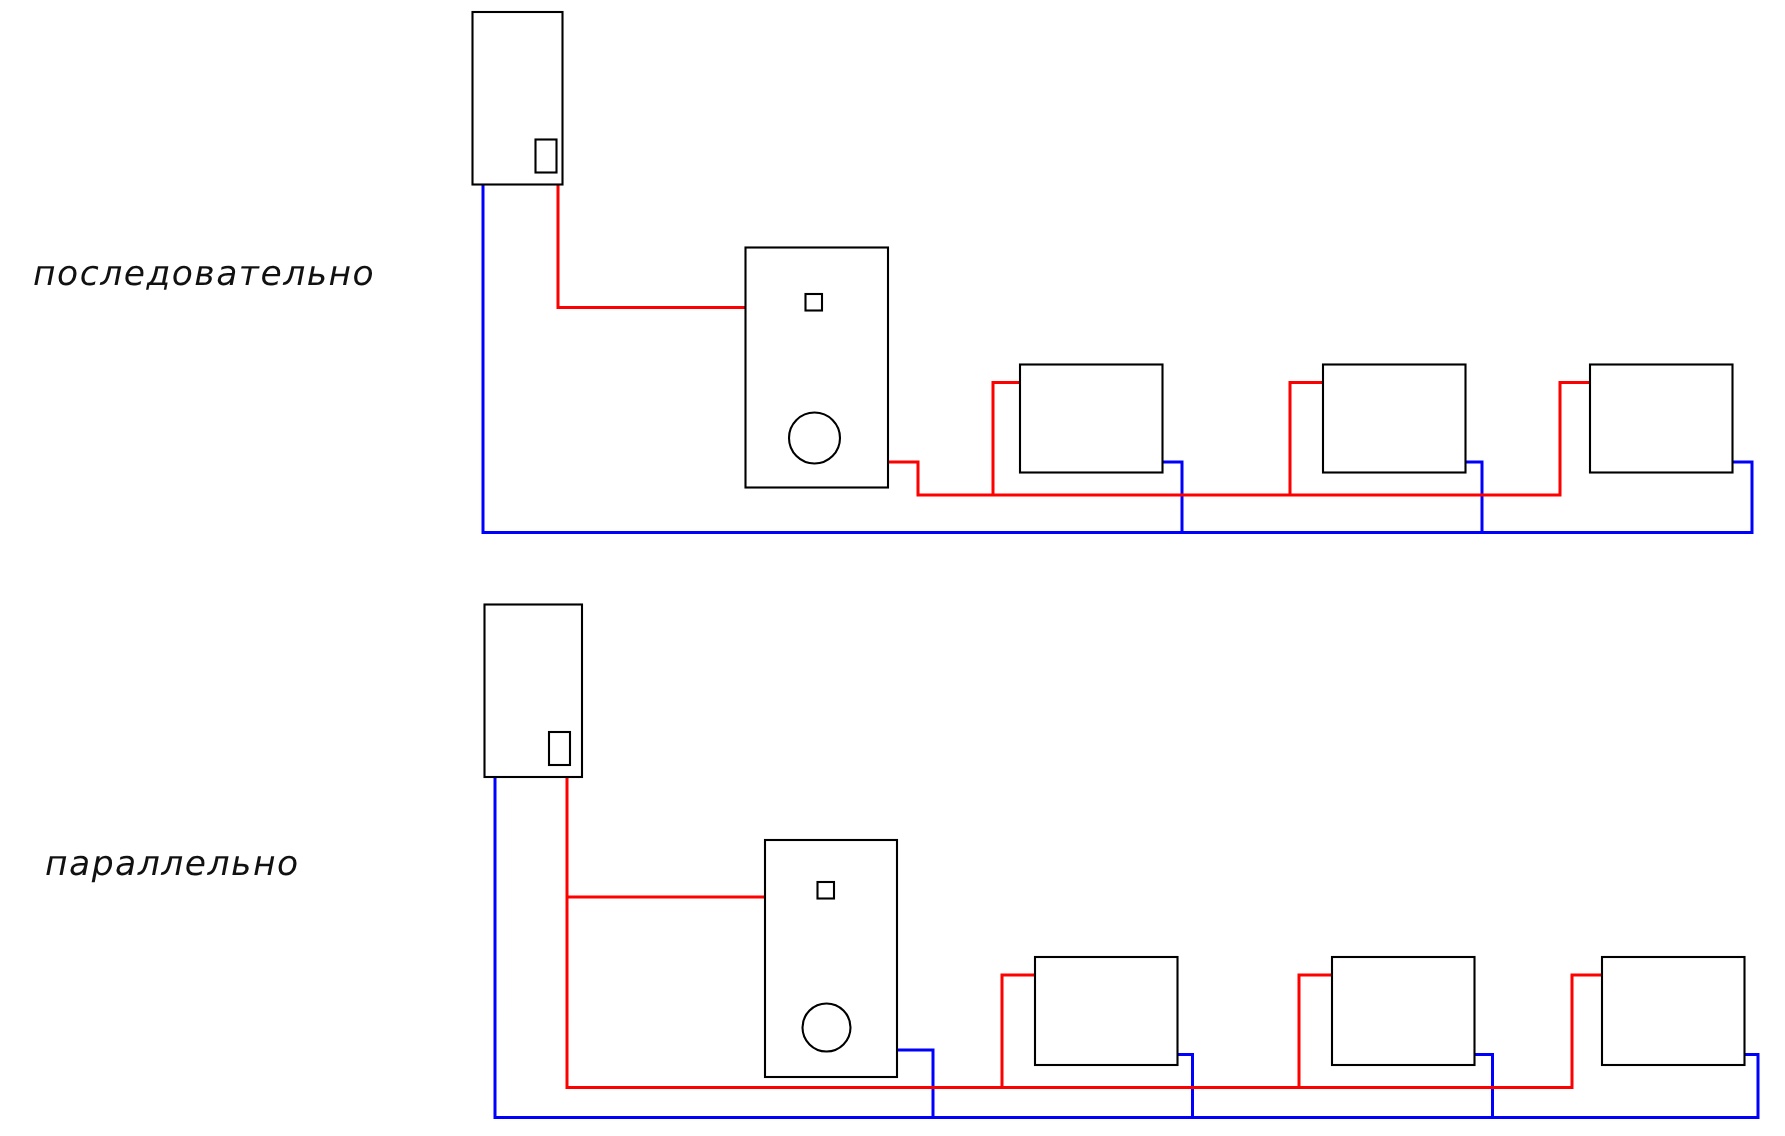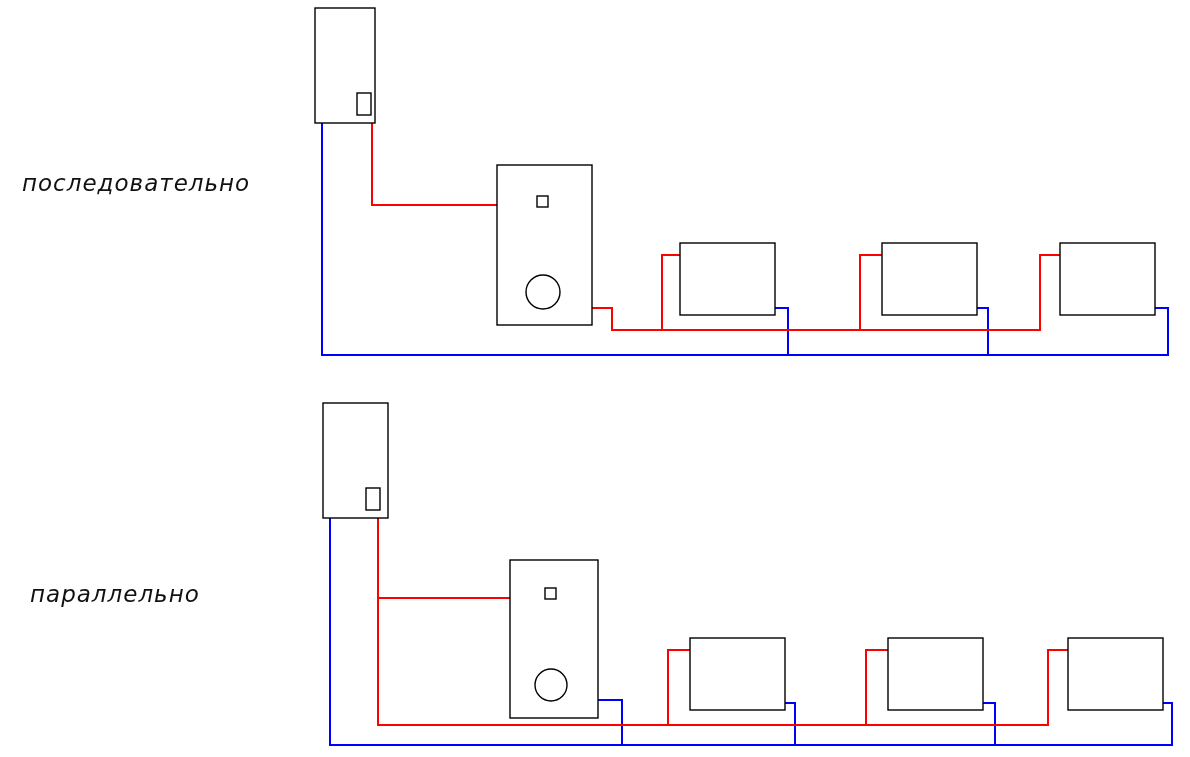--- a/index.html
+++ b/index.html
@@ -18,21 +18,21 @@
   .diagram-label {
     position: absolute;
     font-family: "DejaVu Sans", sans-serif;
     font-style: italic;
     font-size: 23px;
     letter-spacing: 1px;
     color: #111111;
     white-space: nowrap;
   }
   #label-series   { left: 22px; top: 170px; text-align: center; }
-  #label-parallel { left: 30px; top: 563px; margin-top: 18px; }
+  #label-parallel { left: 30px; top: 563px; }
   #diagram-svg {
     position: absolute;
     left: 0;
     top: 0;
   }
 </style>
 </head>
 <body>
 
 <div class="canvas">

